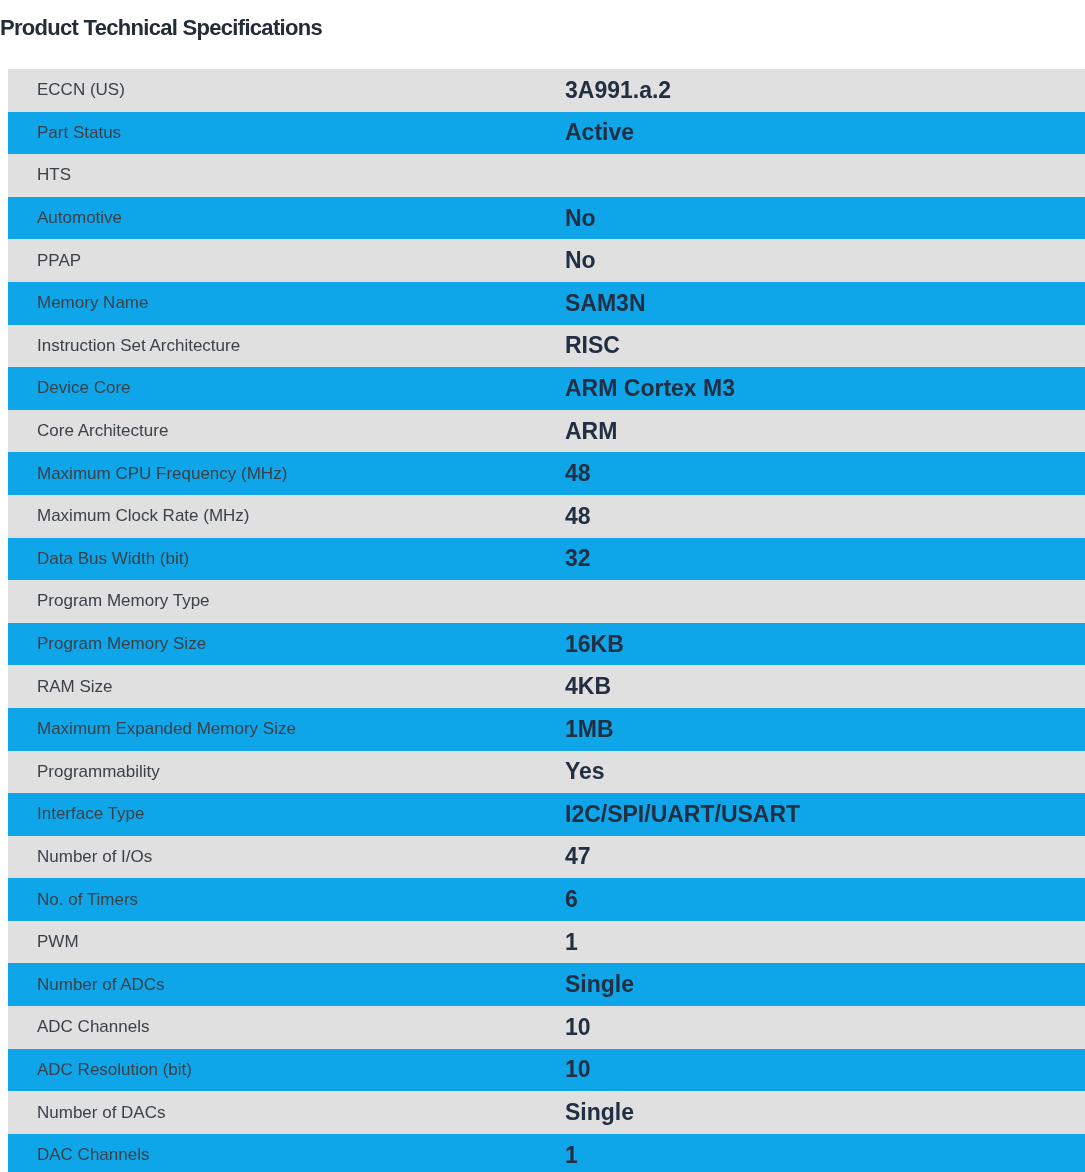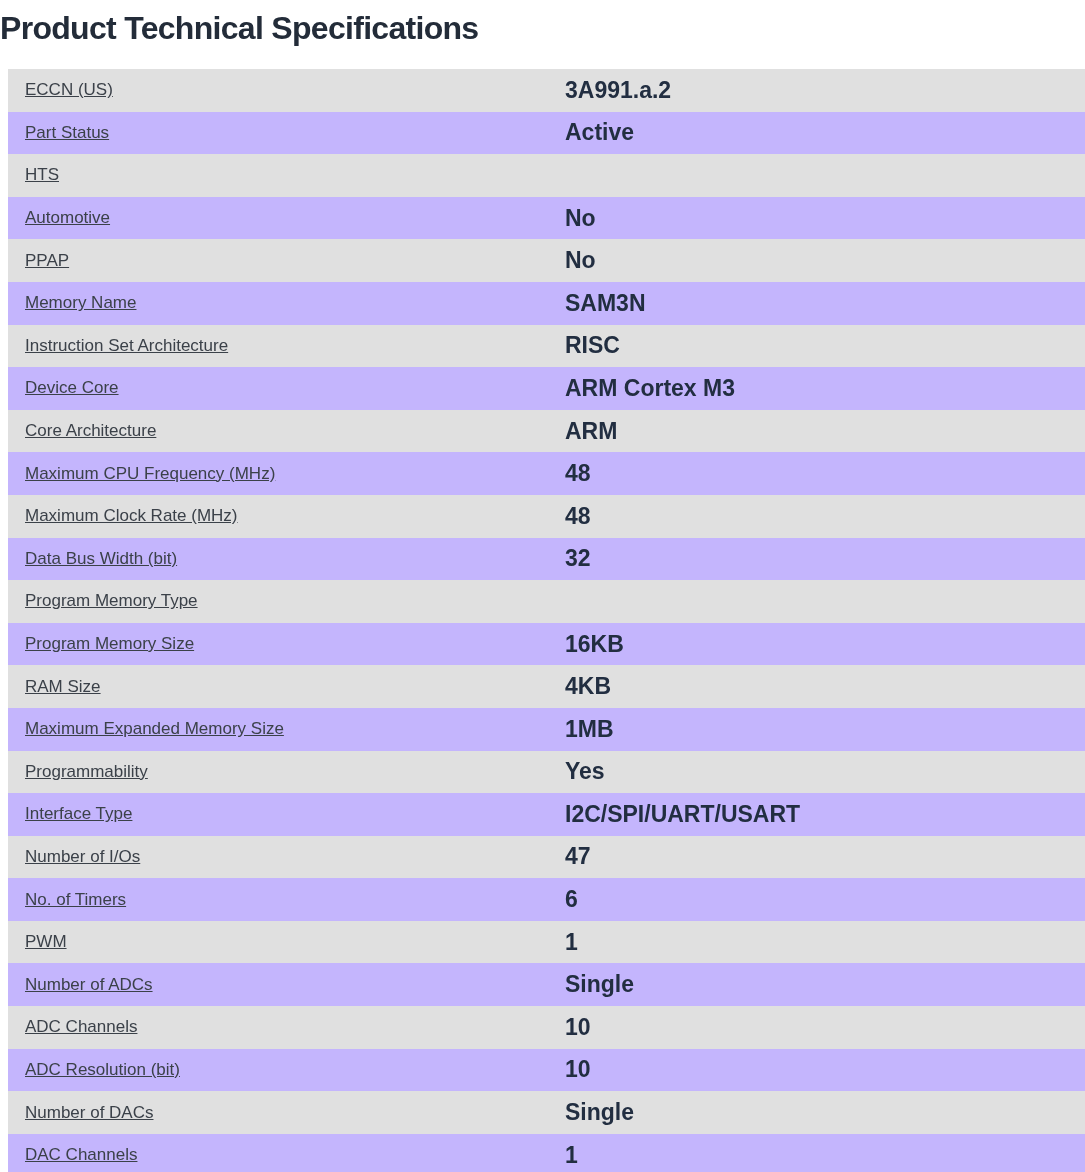--- a/index.html
+++ b/index.html
@@ -9,48 +9,47 @@
     font-family: "Liberation Sans", sans-serif;
   }
   .page {
     width: 1085px;
     height: 1172px;
     overflow: hidden;
     background: #ffffff;
   }
   .title {
     margin: 8px 8px 0 0;
-    font-size: 32px;
+    font-size: 22px;
     font-weight: bold;
     letter-spacing: -0.7px;
     color: #232c39;
     line-height: 40px;
   }
   .spec-table {
     margin-top: 21px;
     margin-left: 8px;
     width: 1077px; 
   }
   .spec-row {
     display: flex;
     align-items: center;
     height: 42.6px;
-    background: #c4b5fd;
+    background: #0ea5e9;
   }
   .spec-row.alt {
     background: var(--row-alt-bg, #e0e0e0);
   }
   .spec-label {
     flex: 0 0 557px;
-    padding-left: 17px;
+    padding-left: 29px;
     font-size: 17px;
     font-weight: normal;
     color: #3b4149;
     white-space: nowrap;
-    text-decoration: underline;
   }
   .spec-value {
     flex: 1 1 auto;
     font-size: 23px;
     font-weight: bold;
     color: #222e41;
     white-space: nowrap;
   }
 </style>
 </head>

